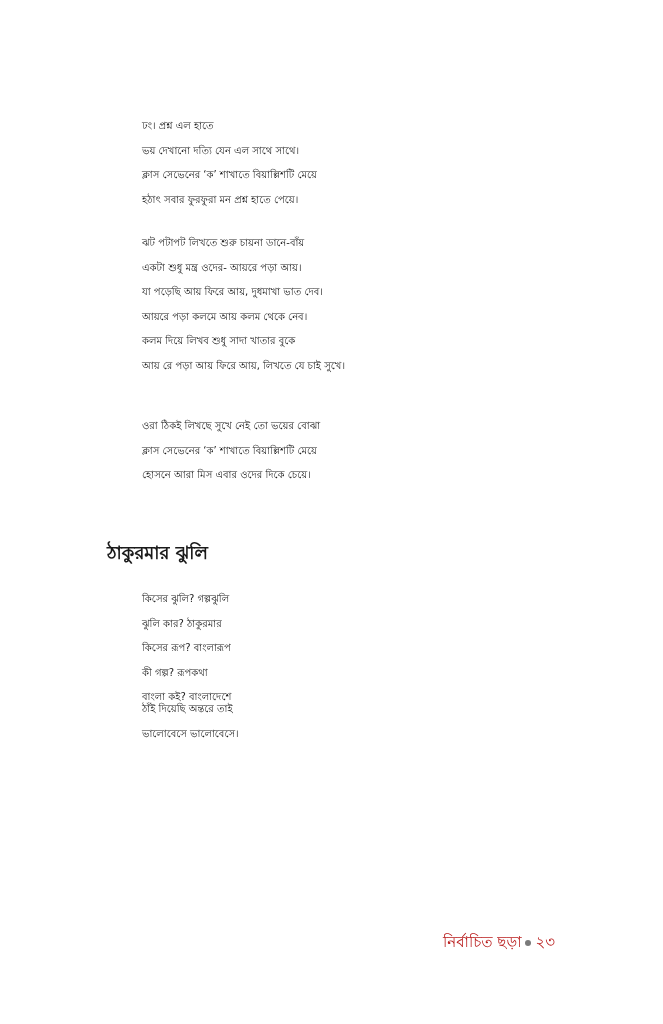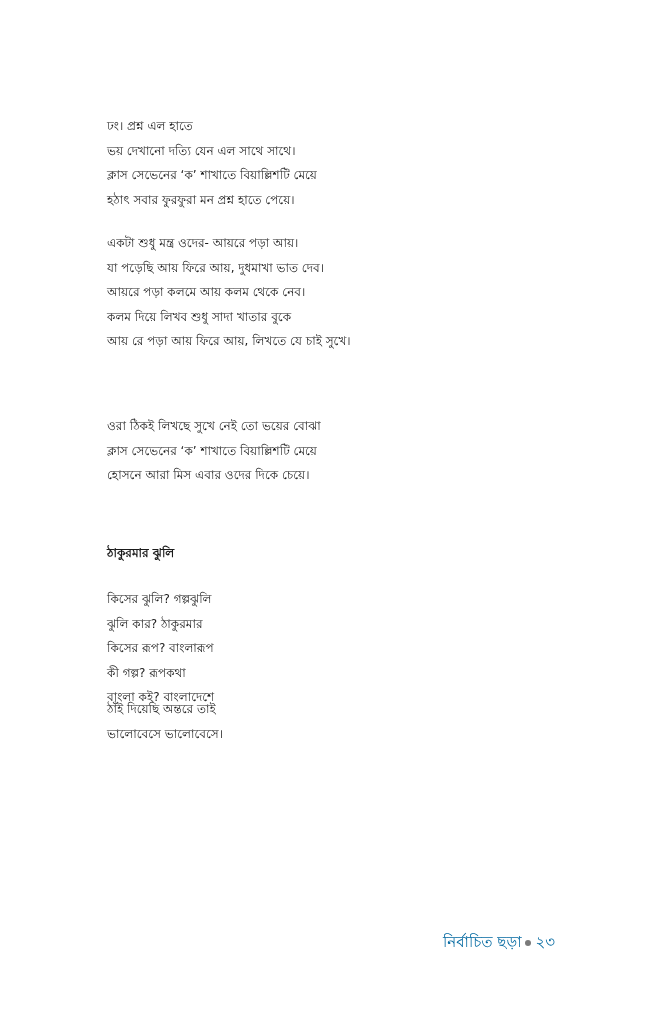--- a/index.html
+++ b/index.html
@@ -2,42 +2,43 @@
 <html><head>
   <meta charset="utf-8">
   <style>
     html, body { margin: 0; padding: 0; }
     body {
       width: 663px; height: 1024px; background: #ffffff;
       position: relative; overflow: hidden;
       font-family: "DejaVu Sans", sans-serif; color: #1a1a1a;
     }
     .stanza { position: absolute; left: 107px; }
-    .line { font-size: 12px; line-height: 24.5px; height: 24.5px; white-space: nowrap; }
+    .line { font-size: 10px; line-height: 24.5px; height: 24.5px; white-space: nowrap; margin-left: 35px; }
     .title {
       position: absolute; left: 107px; top: 540px;
-      font-size: 12px; font-weight: bold; line-height: 26px; white-space: nowrap;
+      font-size: 18px; font-weight: bold; line-height: 26px; white-space: nowrap;
     }
     .footer {
       position: absolute; left: 420px; top: 930px; width: 135px;
-      font-size: 15px; color: #0369a1; white-space: nowrap; text-align: right;
+      font-size: 15px; color: #b91c1c; white-space: nowrap; text-align: right;
     }
     .dot { display: inline-block; width: 6px; height: 6px; border-radius: 50%; background: #7a7a7a; margin: 0 4px; vertical-align: middle; }
   </style>
 </head>
 <body>
 
 <div class="stanza" style="top:114px;">
   <div class="line">ঢং। প্রশ্ন এল হাতে</div>
   <div class="line">ভয় দেখানো দত্যি যেন এল সাথে সাথে।</div>
   <div class="line">ক্লাস সেভেনের ‘ক’ শাখাতে বিয়াল্লিশটি মেয়ে</div>
   <div class="line">হঠাৎ সবার ফুরফুরা মন প্রশ্ন হাতে পেয়ে।</div>
 </div>
 
 <div class="stanza" style="top:231px;">
+  <div class="line">ঝট পটাপট লিখতে শুরু চায়না ডানে-বাঁয়</div>
   <div class="line">একটা শুধু মন্ত্র ওদের- আয়রে পড়া আয়।</div>
   <div class="line">যা পড়েছি আয় ফিরে আয়, দুধমাখা ভাত দেব।</div>
   <div class="line">আয়রে পড়া কলমে আয় কলম থেকে নেব।</div>
   <div class="line">কলম দিয়ে লিখব শুধু সাদা খাতার বুকে</div>
   <div class="line">আয় রে পড়া আয় ফিরে আয়, লিখতে যে চাই সুখে।</div>
 </div>
 
 <div class="stanza" style="top:414px;">
   <div class="line">ওরা ঠিকই লিখছে সুখে নেই তো ভয়ের বোঝা</div>
   <div class="line">ক্লাস সেভেনের ‘ক’ শাখাতে বিয়াল্লিশটি মেয়ে</div>

